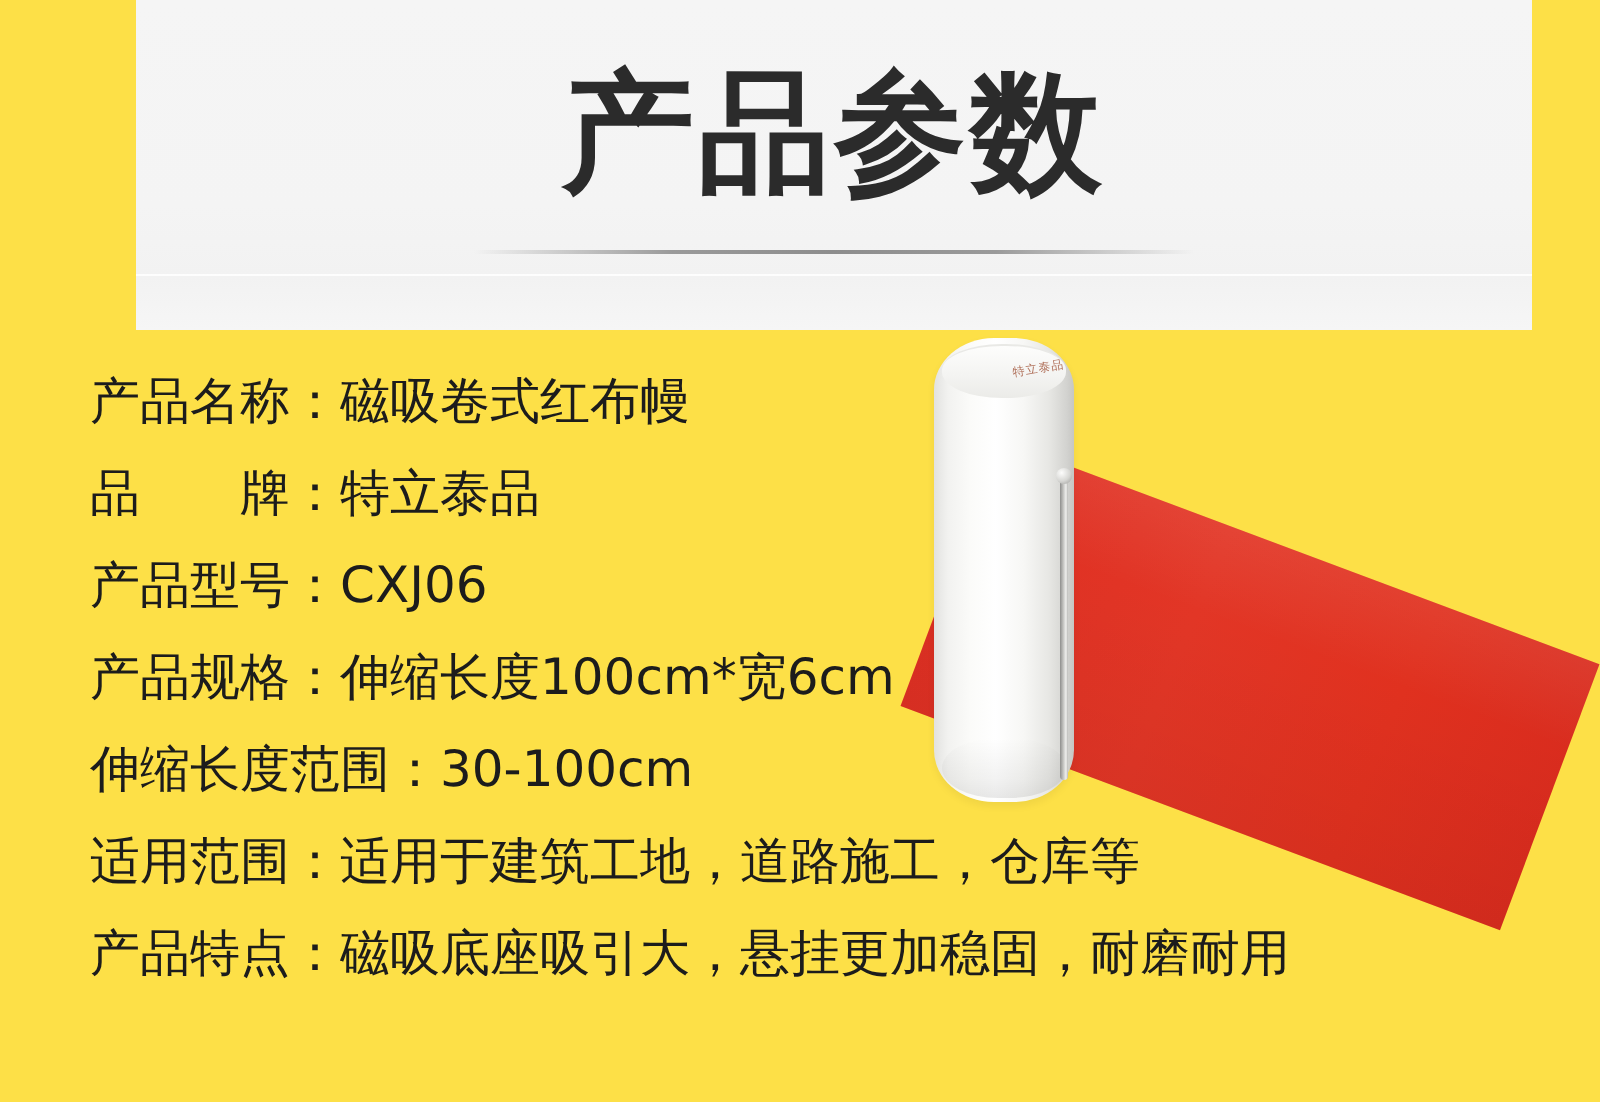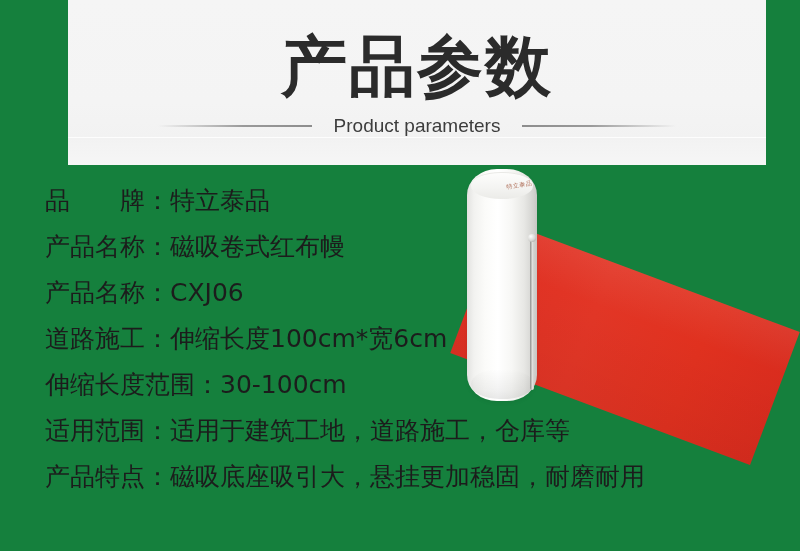--- a/index.html
+++ b/index.html
@@ -10,21 +10,21 @@
     width: 800px;
     height: 551px;
     background: #ffffff;
     font-family: "Liberation Sans", "DejaVu Sans", sans-serif;
     overflow: hidden;
   }
   #page {
     position: relative;
     width: 800px;
     height: 551px;
-    background: #15803d;
+    background: #fde047;
     overflow: hidden;
   }
 
   
   .header-band {
     position: absolute;
     left: 68px;
     top: 0;
     width: 698px;
     height: 165px;
@@ -205,41 +205,40 @@
 
 <div id="page">
 
   <div class="header-band">
     <div class="band-seam"></div>
 
     <div class="header-title">产品参数</div>
 
     <div class="subtitle-row">
       <span class="subtitle-rule left"></span>
-      <span class="subtitle-text">Product parameters</span>
       <span class="subtitle-rule right"></span>
     </div>
   </div>
 
   <div class="product-photo">
     <div class="belt">
       <div class="belt-shade"></div>
     </div>
     <div class="housing">
       <div class="housing-top"></div>
       <div class="housing-logo">特立泰品</div>
       <div class="housing-bottom-shade"></div>
     </div>
     <div class="belt-slot"></div>
     <div class="belt-slot-cap"></div>
   </div>
 
   <div class="spec-list">
+    <div class="spec-line">产品名称：磁吸卷式红布幔</div>
     <div class="spec-line">品　　牌：特立泰品</div>
-    <div class="spec-line">产品名称：磁吸卷式红布幔</div>
-    <div class="spec-line">产品名称：CXJ06</div>
-    <div class="spec-line">道路施工：伸缩长度100cm*宽6cm</div>
+    <div class="spec-line">产品型号：CXJ06</div>
+    <div class="spec-line">产品规格：伸缩长度100cm*宽6cm</div>
     <div class="spec-line">伸缩长度范围：30-100cm</div>
     <div class="spec-line">适用范围：适用于建筑工地，道路施工，仓库等</div>
     <div class="spec-line">产品特点：磁吸底座吸引大，悬挂更加稳固，耐磨耐用</div>
   </div>
 
 </div>
 
 </body></html>

